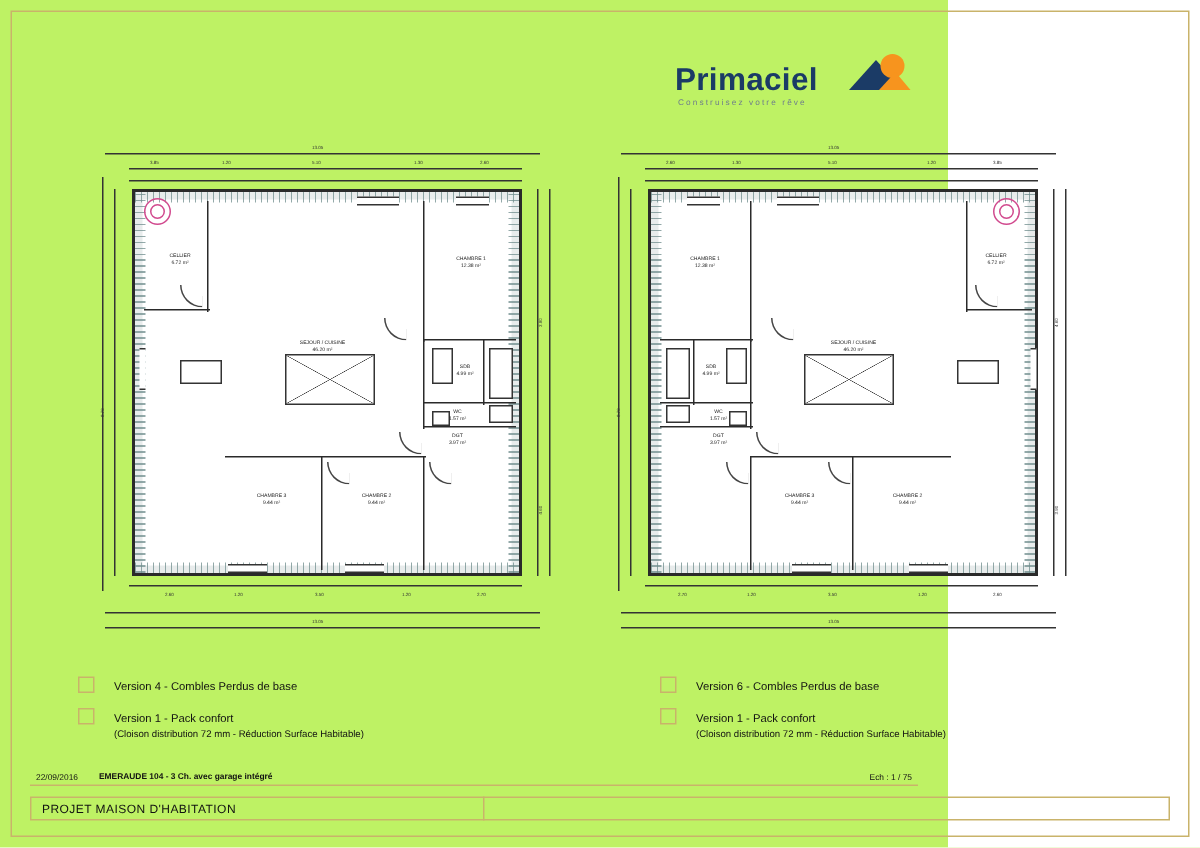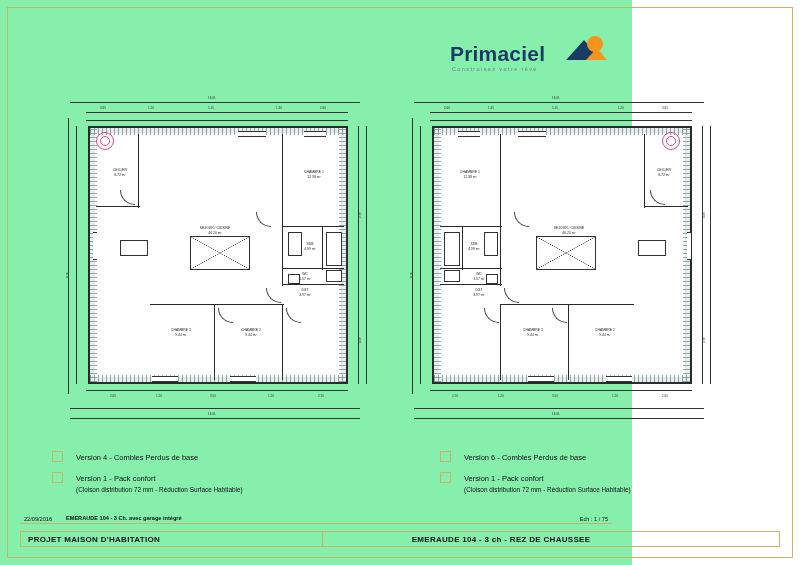--- a/index.html
+++ b/index.html
@@ -1,17 +1,17 @@
 <!DOCTYPE html>
 <html><head>
 <meta charset="utf-8">
 <style>
   html,body{margin:0;padding:0;background:#ffffff;}
   body{width:800px;height:565px;font-family:"Liberation Sans",sans-serif;overflow:hidden;}
-  .sheet{position:relative;width:632px;height:565px;background:#86efac;}
+  .sheet{position:relative;width:632px;height:565px;background:#bef264;}
   .border-outer{position:absolute;left:7px;top:7px;width:786px;height:551px;border:1px solid #c9b36a;box-sizing:border-box;}
   
   .logo{position:absolute;right:22px;top:26px;width:160px;height:52px;}
   .logo-text{font-size:21px;font-weight:bold;color:#1b3b66;letter-spacing:.2px;font-family:"Liberation Sans",sans-serif;position:absolute;left:0;top:16px;}
   .logo-sub{position:absolute;left:2px;top:40px;font-size:5.5px;color:#6e7c8c;letter-spacing:1.4px;}
   .sun{position:absolute;right:2px;top:6px;width:44px;height:30px;}
   
   .plan{position:absolute;top:88px;width:350px;height:330px;}
   .plan.left{left:28px;}
   .plan.right{left:400px;}
@@ -38,21 +38,21 @@
   .cross:after{background:linear-gradient(to bottom right,transparent calc(50% - .4px),#333 50%,transparent calc(50% + .4px));}
   
   .legend{position:absolute;font-size:7.5px;color:#111;}
   .chk{position:absolute;width:11px;height:11px;border:1px solid #c9b36a;box-sizing:border-box;}
   .legend-note{font-size:6.4px;color:#111;}
   
   .foot-line{position:absolute;left:20px;right:20px;top:523px;height:1px;background:#c9b36a;}
   .foot-txt{position:absolute;font-size:5.6px;color:#111;}
   .band{position:absolute;left:20px;top:531px;width:760px;height:16px;border:1px solid #c9b36a;box-sizing:border-box;}
   .band-split{position:absolute;left:51%;top:531px;width:1px;height:16px;background:#c9b36a;}
-  .band-l{position:absolute;left:28px;top:535px;font-size:8px;font-weight:bold;color:#111;letter-spacing:.3px;}
+  .band-l{position:absolute;left:28px;top:535px;font-size:8px;font-weight:normal;color:#111;letter-spacing:.3px;}
   .band-r{position:absolute;left:0;right:0;top:535px;text-align:center;font-size:8px;font-weight:bold;color:#111;letter-spacing:.3px;}
   .band-r span{position:relative;left:185px;}
 </style>
 </head>
 <body>
 
 <div class="sheet">
   <div class="border-outer"></div>
 
   <div class="logo">
@@ -287,14 +287,13 @@
   <div class="legend" style="left:464px;top:474px;">Version 1 - Pack confort</div>
   <div class="legend legend-note" style="left:464px;top:486px;">(Cloison distribution 72 mm - Réduction Surface Habitable)</div>
 
   <div class="foot-line"></div>
   <div class="foot-txt" style="left:24px;top:516px;">22/09/2016</div>
   <div class="foot-txt" style="left:66px;top:515px;font-weight:bold;">EMERAUDE 104 - 3 Ch. avec garage intégré</div>
   <div class="foot-txt" style="right:24px;top:516px;position:absolute;">Ech : 1 / 75</div>
   <div class="band"></div>
   <div class="band-split"></div>
   <div class="band-l">PROJET MAISON D'HABITATION</div>
-  <div class="band-r"><span>EMERAUDE 104 - 3 ch - REZ DE CHAUSSEE</span></div>
 </div>
 
 </body></html>

